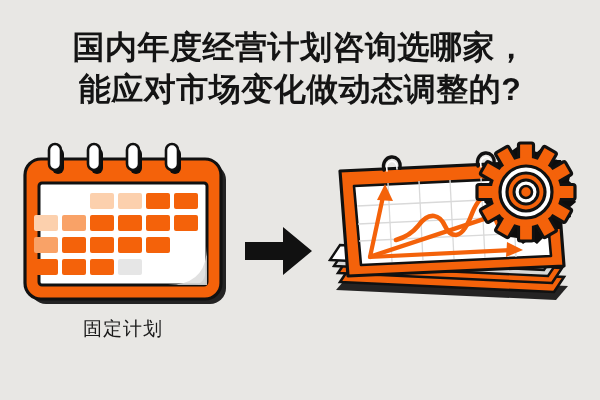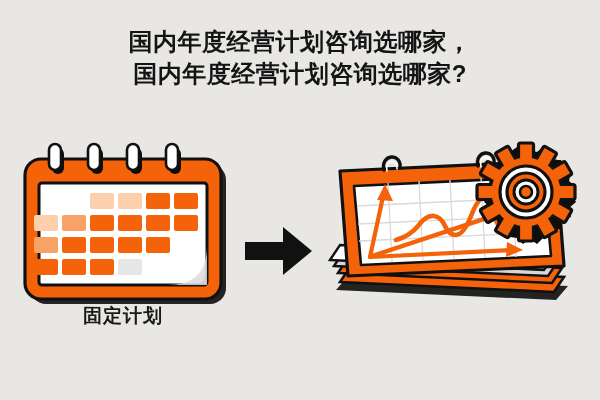--- a/index.html
+++ b/index.html
@@ -28,21 +28,21 @@
     top: 26px;
     width: 600px;
     text-align: center;
     color: #111111;
     font-weight: bold;
     letter-spacing: 0.5px;
     line-height: 1.32;
   }
   .headline .line {
     display: block;
-    font-size: 24px;
+    font-size: 32px;
     font-weight: bold;
     color: #141414;
     white-space: nowrap;
   }
 
   
   .stage {
     position: absolute;
     left: 0;
     top: 140px;
@@ -52,25 +52,25 @@
 
   .panel {
     position: absolute;
     top: 0;
   }
   .panel-left  { left: 8px;   width: 230px; }
   .panel-right { left: 318px; width: 278px; }
 
   .caption {
     position: absolute;
-    top: 163px;
+    top: 176px;
     width: 100%;
     text-align: center;
     font-size: 19px;
-    font-weight: bold;
+    font-weight: normal;
     color: #1a1a1a;
     letter-spacing: 1px;
   }
 
   
   .center-arrow {
     position: absolute;
     left: 243px;
     top: 82px;
     width: 72px;
@@ -80,21 +80,21 @@
   
   svg { display: block; overflow: visible; }
 </style>
 </head>
 <body>
 
 <div id="poster">
 
   <div class="headline">
     <span class="line">国内年度经营计划咨询选哪家，</span>
-    <span class="line">国内年度经营计划咨询选哪家?</span>
+    <span class="line">能应对市场变化做动态调整的?</span>
   </div>
 
   <div class="stage">
 
     <div class="panel panel-left">
       <svg width="230" height="175" viewBox="0 0 230 175">
 
         <rect x="22" y="24" width="196" height="140" rx="16" ry="16" fill="#0d0d0d" opacity="0.9"></rect>
 
         <rect x="17" y="19" width="196" height="140" rx="16" ry="16" fill="#f4620a" stroke="#111111" stroke-width="3.2"></rect>

